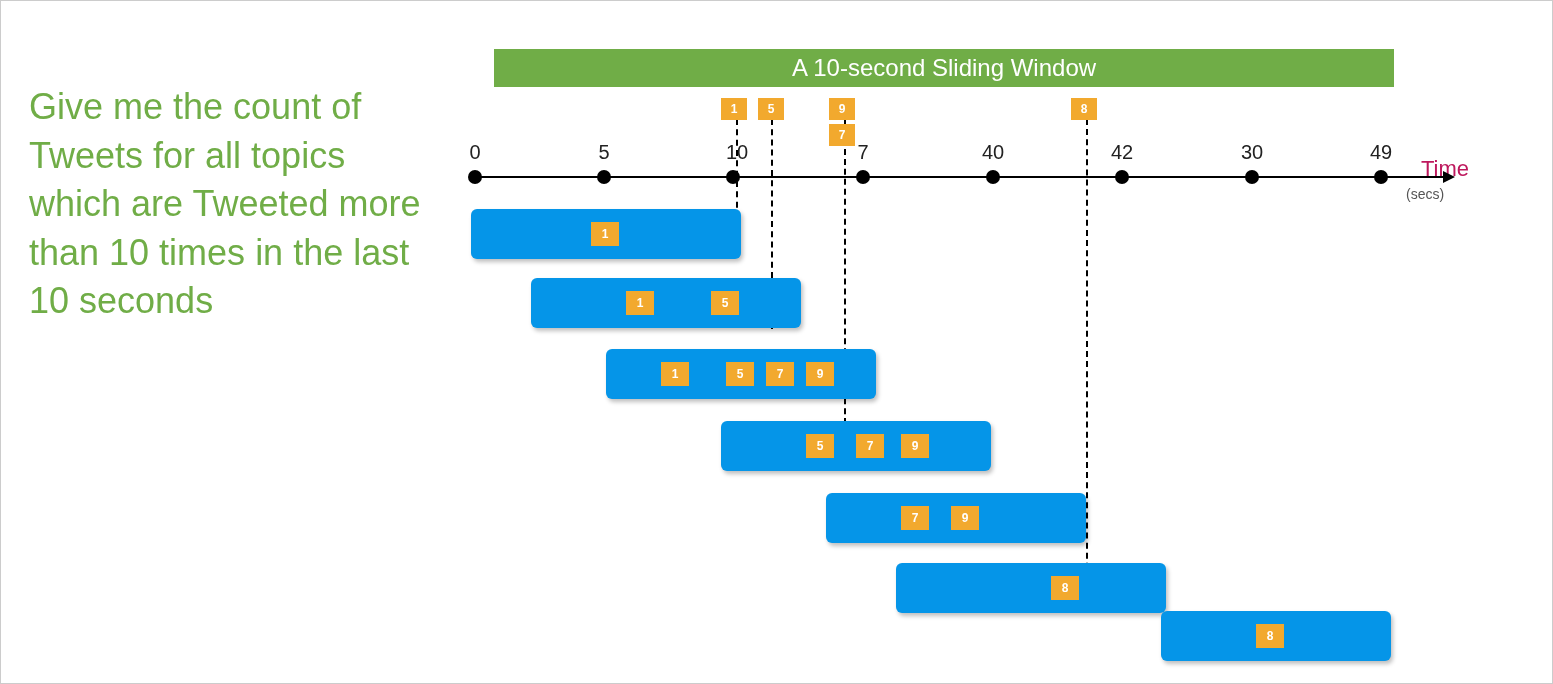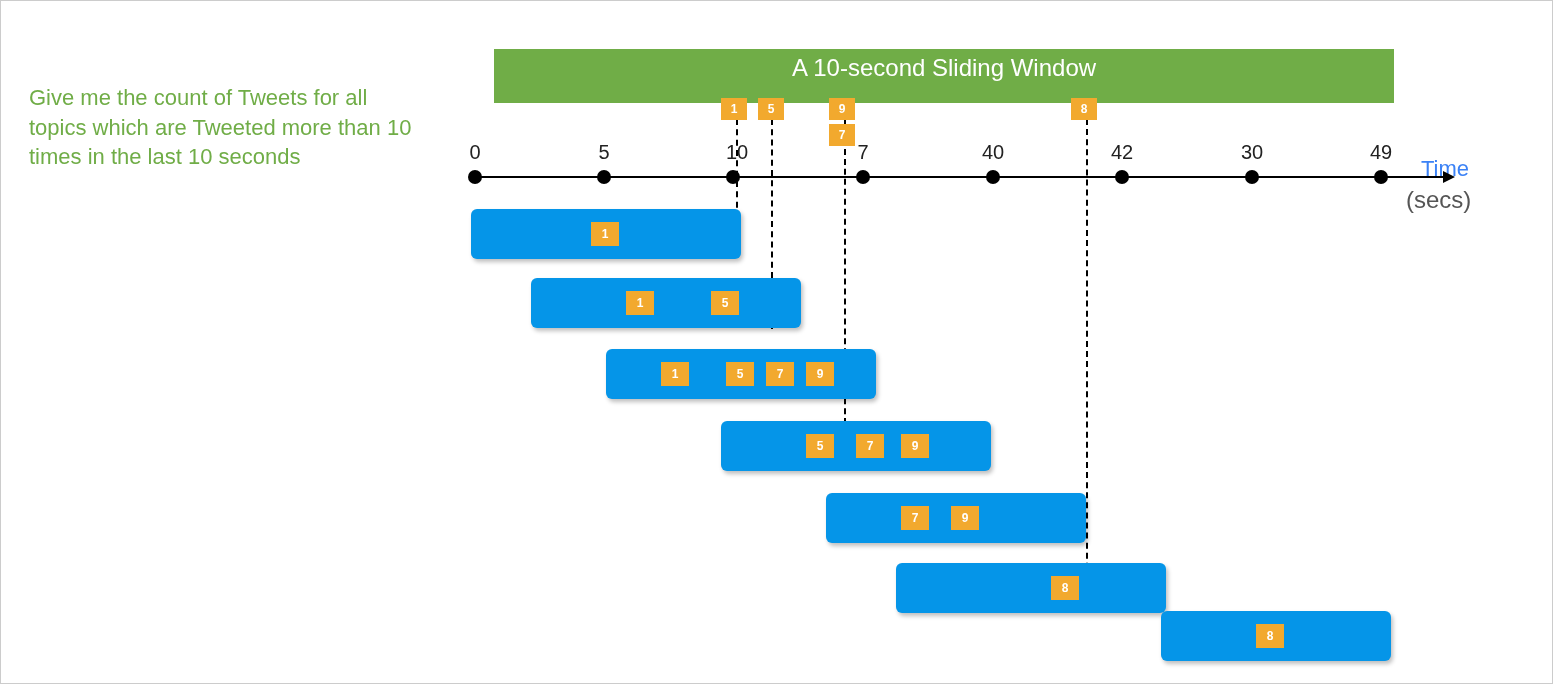--- a/index.html
+++ b/index.html
@@ -10,30 +10,30 @@
       height: 684px;
       position: relative;
       border: 1px solid #ccc;
     }
     .caption {
       position: absolute;
       left: 28px;
       top: 82px;
       width: 395px;
       color: #70AD47;
-      font-size: 22px;
+      font-size: 36px;
       line-height: 1.35;
       font-weight: 400;
     }
     .window-banner {
       position: absolute;
       left: 493px;
       top: 48px;
       width: 900px;
-      height: 54px;
+      height: 38px;
       background: #70AD47;
       color: #fff;
       text-align: center;
       font-size: 24px;
       line-height: 38px;
       font-weight: 300;
     }
     
     .timeline {
       position: absolute;
@@ -65,28 +65,28 @@
       top: -35px;
       transform: translateX(-50%);
       font-size: 20px;
       color: #222;
     }
     .axis-label {
       position: absolute;
       left: 1420px;
       top: 155px;
       font-size: 22px;
-      color: #3b82f6;
+      color: #be185d;
       font-style: normal;
     }
     .axis-sublabel {
       position: absolute;
       left: 1405px;
       top: 185px;
-      font-size: 24px;
+      font-size: 14px;
       color: #555;
     }
     
     .event {
       position: absolute;
       width: 26px; height: 22px;
       background: #F2A92E;
       color: #fff;
       font-size: 12px;
       font-weight: bold;

